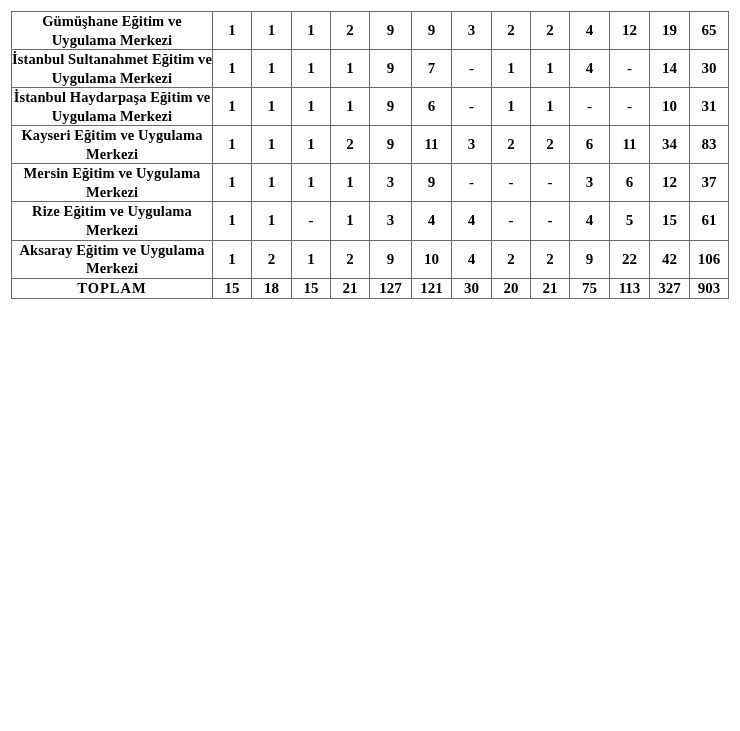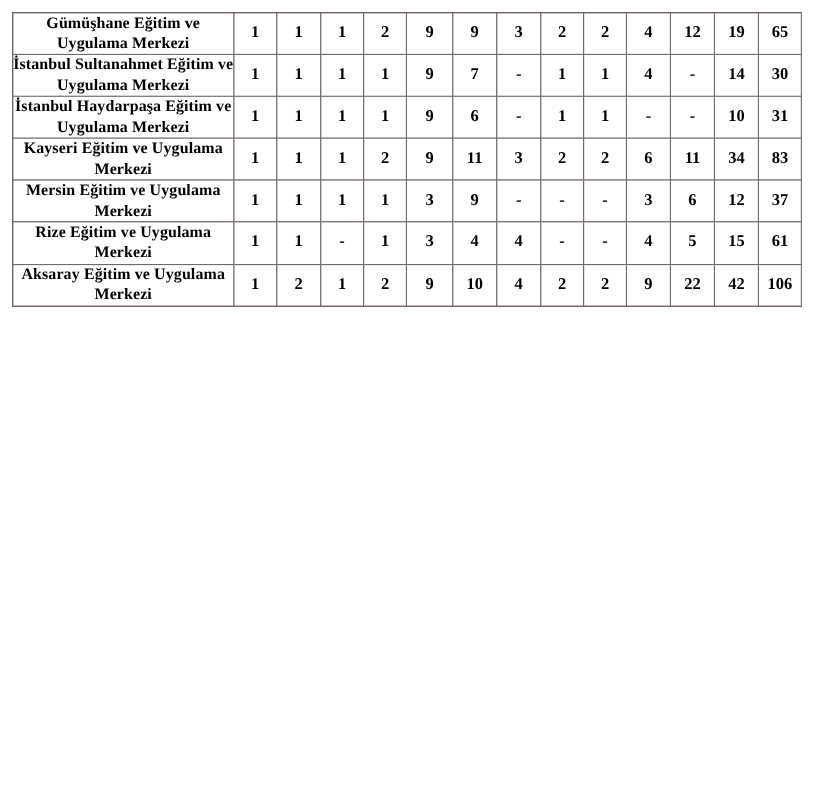--- a/index.html
+++ b/index.html
@@ -20,21 +20,21 @@
     height: 731px;
     background: #ffffff;
   }
   table.units-table {
     position: absolute;
     left: 11px;
     top: 11px;
     width: 716px;
     border-collapse: collapse;
     table-layout: fixed;
-    background: #7f1d1d;
+    background: #fdba74;
   }
   table.units-table td {
     border: 1px solid #6b6b6b;
     background: #ffffff;
     font-weight: bold;
     text-align: center;
     vertical-align: middle;
     padding: 0;
     line-height: 1.28;
   }
@@ -201,15 +201,31 @@
           <td class="num-cell">9</td>
           <td class="num-cell">10</td>
           <td class="num-cell">4</td>
           <td class="num-cell">2</td>
           <td class="num-cell">2</td>
           <td class="num-cell">9</td>
           <td class="num-cell">22</td>
           <td class="num-cell">42</td>
           <td class="num-cell total-col">106</td>
         </tr>
+        <tr class="total-row">
+          <td class="name-cell">TOPLAM</td>
+          <td class="num-cell">15</td>
+          <td class="num-cell">18</td>
+          <td class="num-cell">15</td>
+          <td class="num-cell">21</td>
+          <td class="num-cell">127</td>
+          <td class="num-cell">121</td>
+          <td class="num-cell">30</td>
+          <td class="num-cell">20</td>
+          <td class="num-cell">21</td>
+          <td class="num-cell">75</td>
+          <td class="num-cell">113</td>
+          <td class="num-cell">327</td>
+          <td class="num-cell total-col">903</td>
+        </tr>
       </tbody>
   </table>
 </div>
 
 </body></html>

